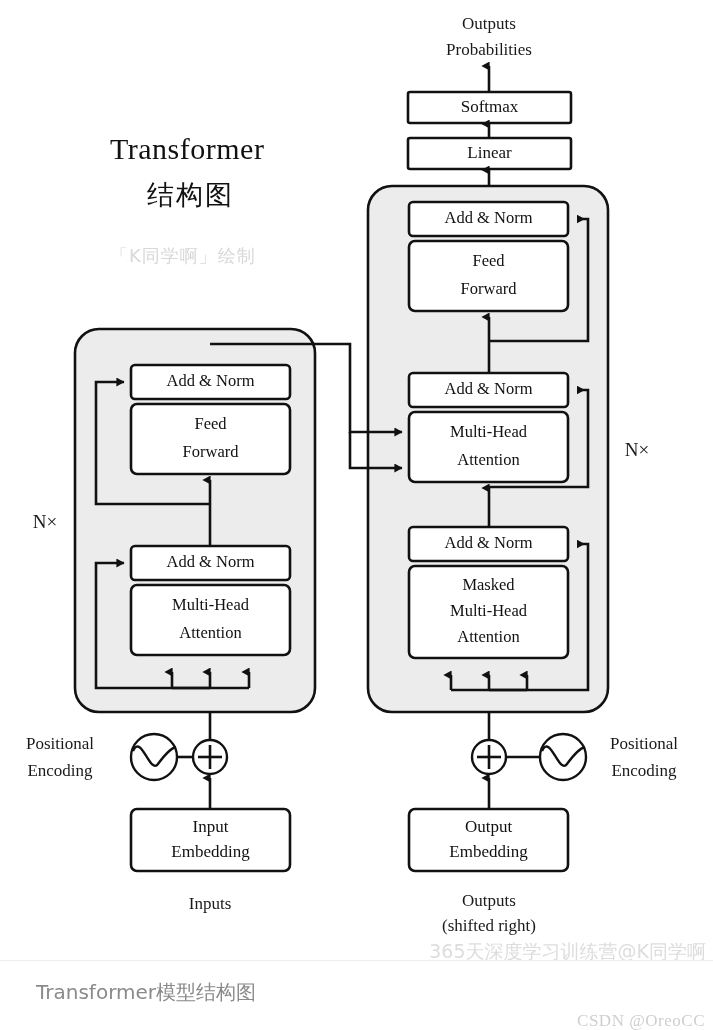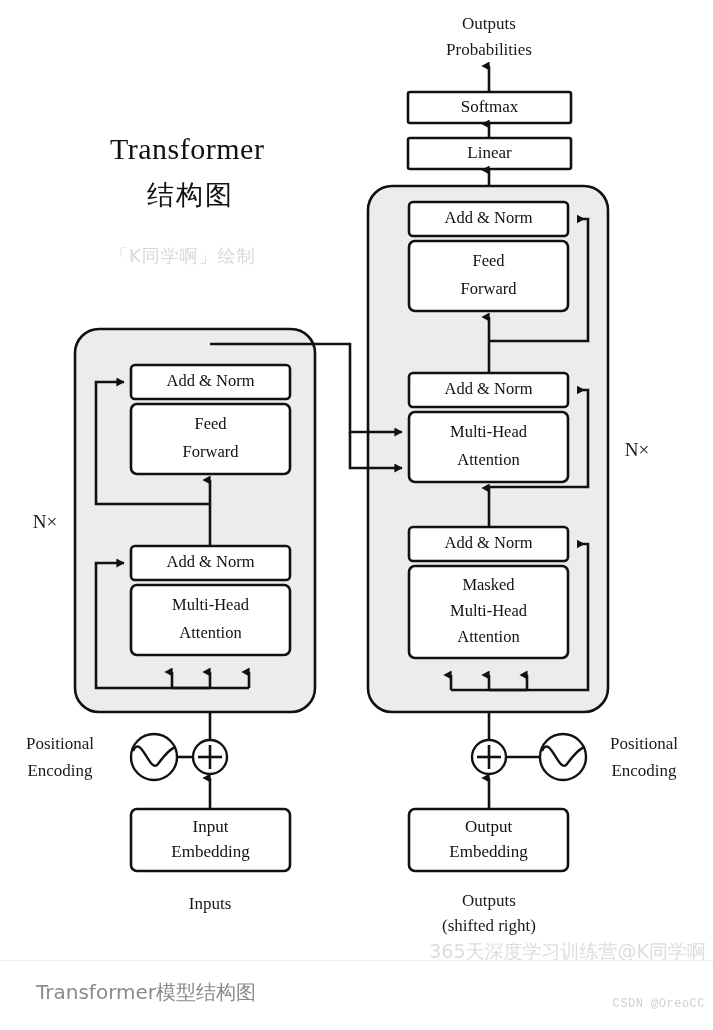--- a/index.html
+++ b/index.html
@@ -101,23 +101,23 @@
     width: 713px;
     text-align: left;
     font-family: "DejaVu Sans", "Liberation Sans", sans-serif;
     font-size: 20px;
     color: #8a8a8a;
     padding-left: 36px;
   }
   #csdn-credit {
     position: absolute;
     right: 8px;
-    bottom: 20px;
-    font-family: Liberation Mono, monospace;
-    font-size: 12px;
+    bottom: 0;
+    font-family: Liberation Serif, serif;
+    font-size: 17px;
     color: #cfcfcf;
     letter-spacing: 0.5px;
   }
   .stack-box { fill: #ececec; stroke: #111111; stroke-width: 2.6; }
   .unit-box  { fill: #ffffff; stroke: #111111; stroke-width: 2.6; }
   .flat-box  { fill: #ffffff; stroke: #111111; stroke-width: 2.6; }
   .wire { stroke: #111111; stroke-width: 2.6; fill: none; }
   .pe-circle { fill: #ffffff; stroke: #111111; stroke-width: 2.4; }
   .pe-wave { fill: none; stroke: #111111; stroke-width: 2.4; }
 </style>

